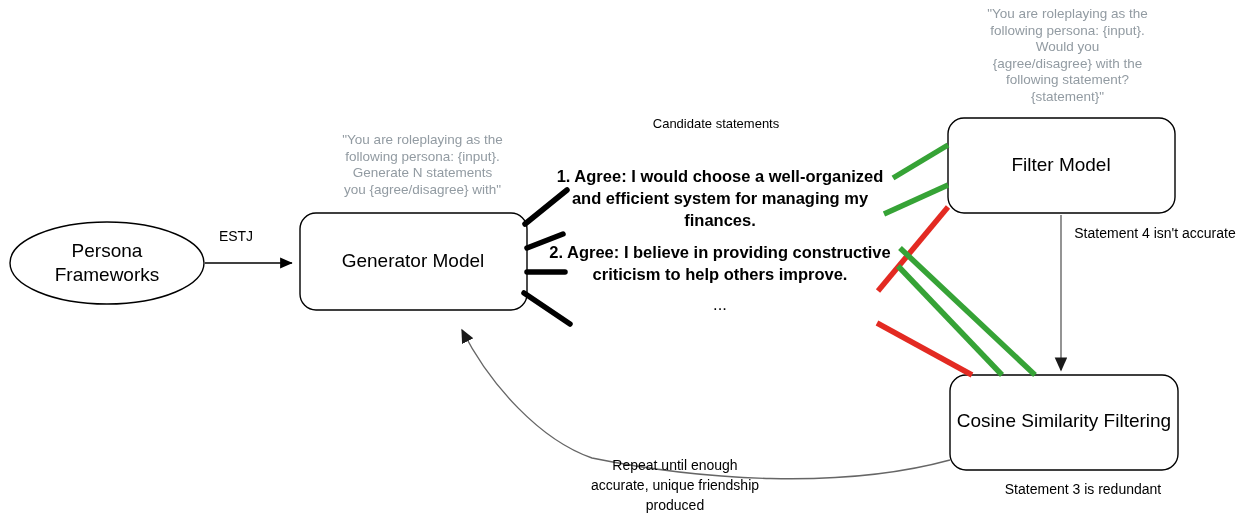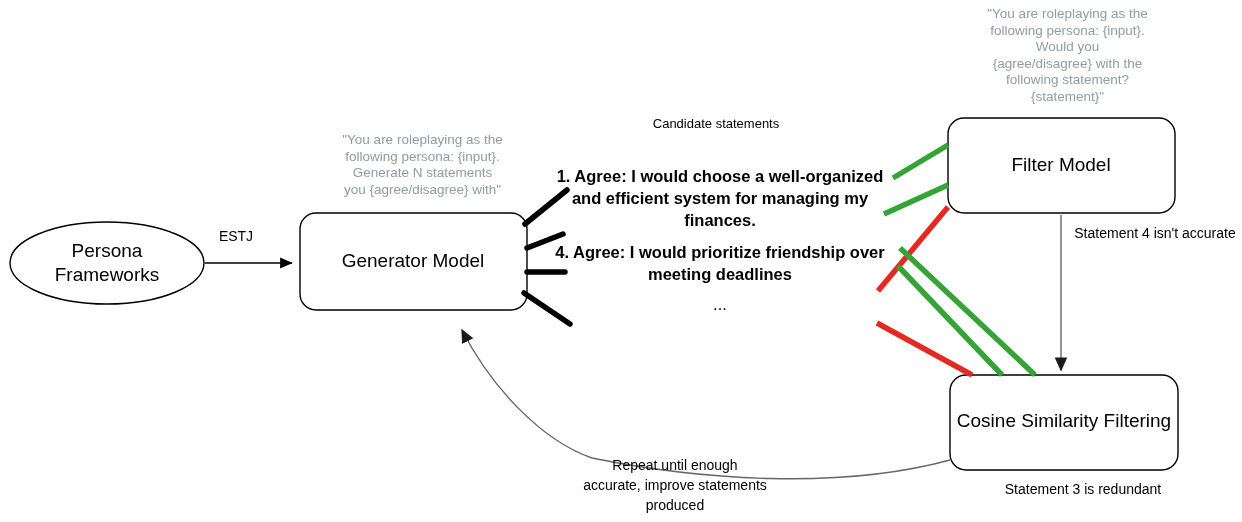--- a/index.html
+++ b/index.html
@@ -180,21 +180,21 @@
 following persona: {input}.
 Would you
 {agree/disagree} with the
 following statement?
 {statement}"</div>
 
   <div class="section-title" style="left:596px; top:116px; width:240px;">Candidate statements</div>
 
   <div class="statement-list">
     <div class="statement-item">1. Agree: I would choose a well-organized and efficient system for managing my finances.</div>
-    <div class="statement-item">4. Agree: I would prioritize friendship over meeting deadlines</div>
+    <div class="statement-item">2. Agree: I believe in providing constructive criticism to help others improve.</div>
     <div class="statement-ellipsis">...</div>
   </div>
 
   <div class="caption-text" style="left:564px; top:455px; width:222px;">Repeat until enough
-accurate, improve statements
+accurate, unique friendship
 produced</div>
 
 </div>
 
 </body></html>

